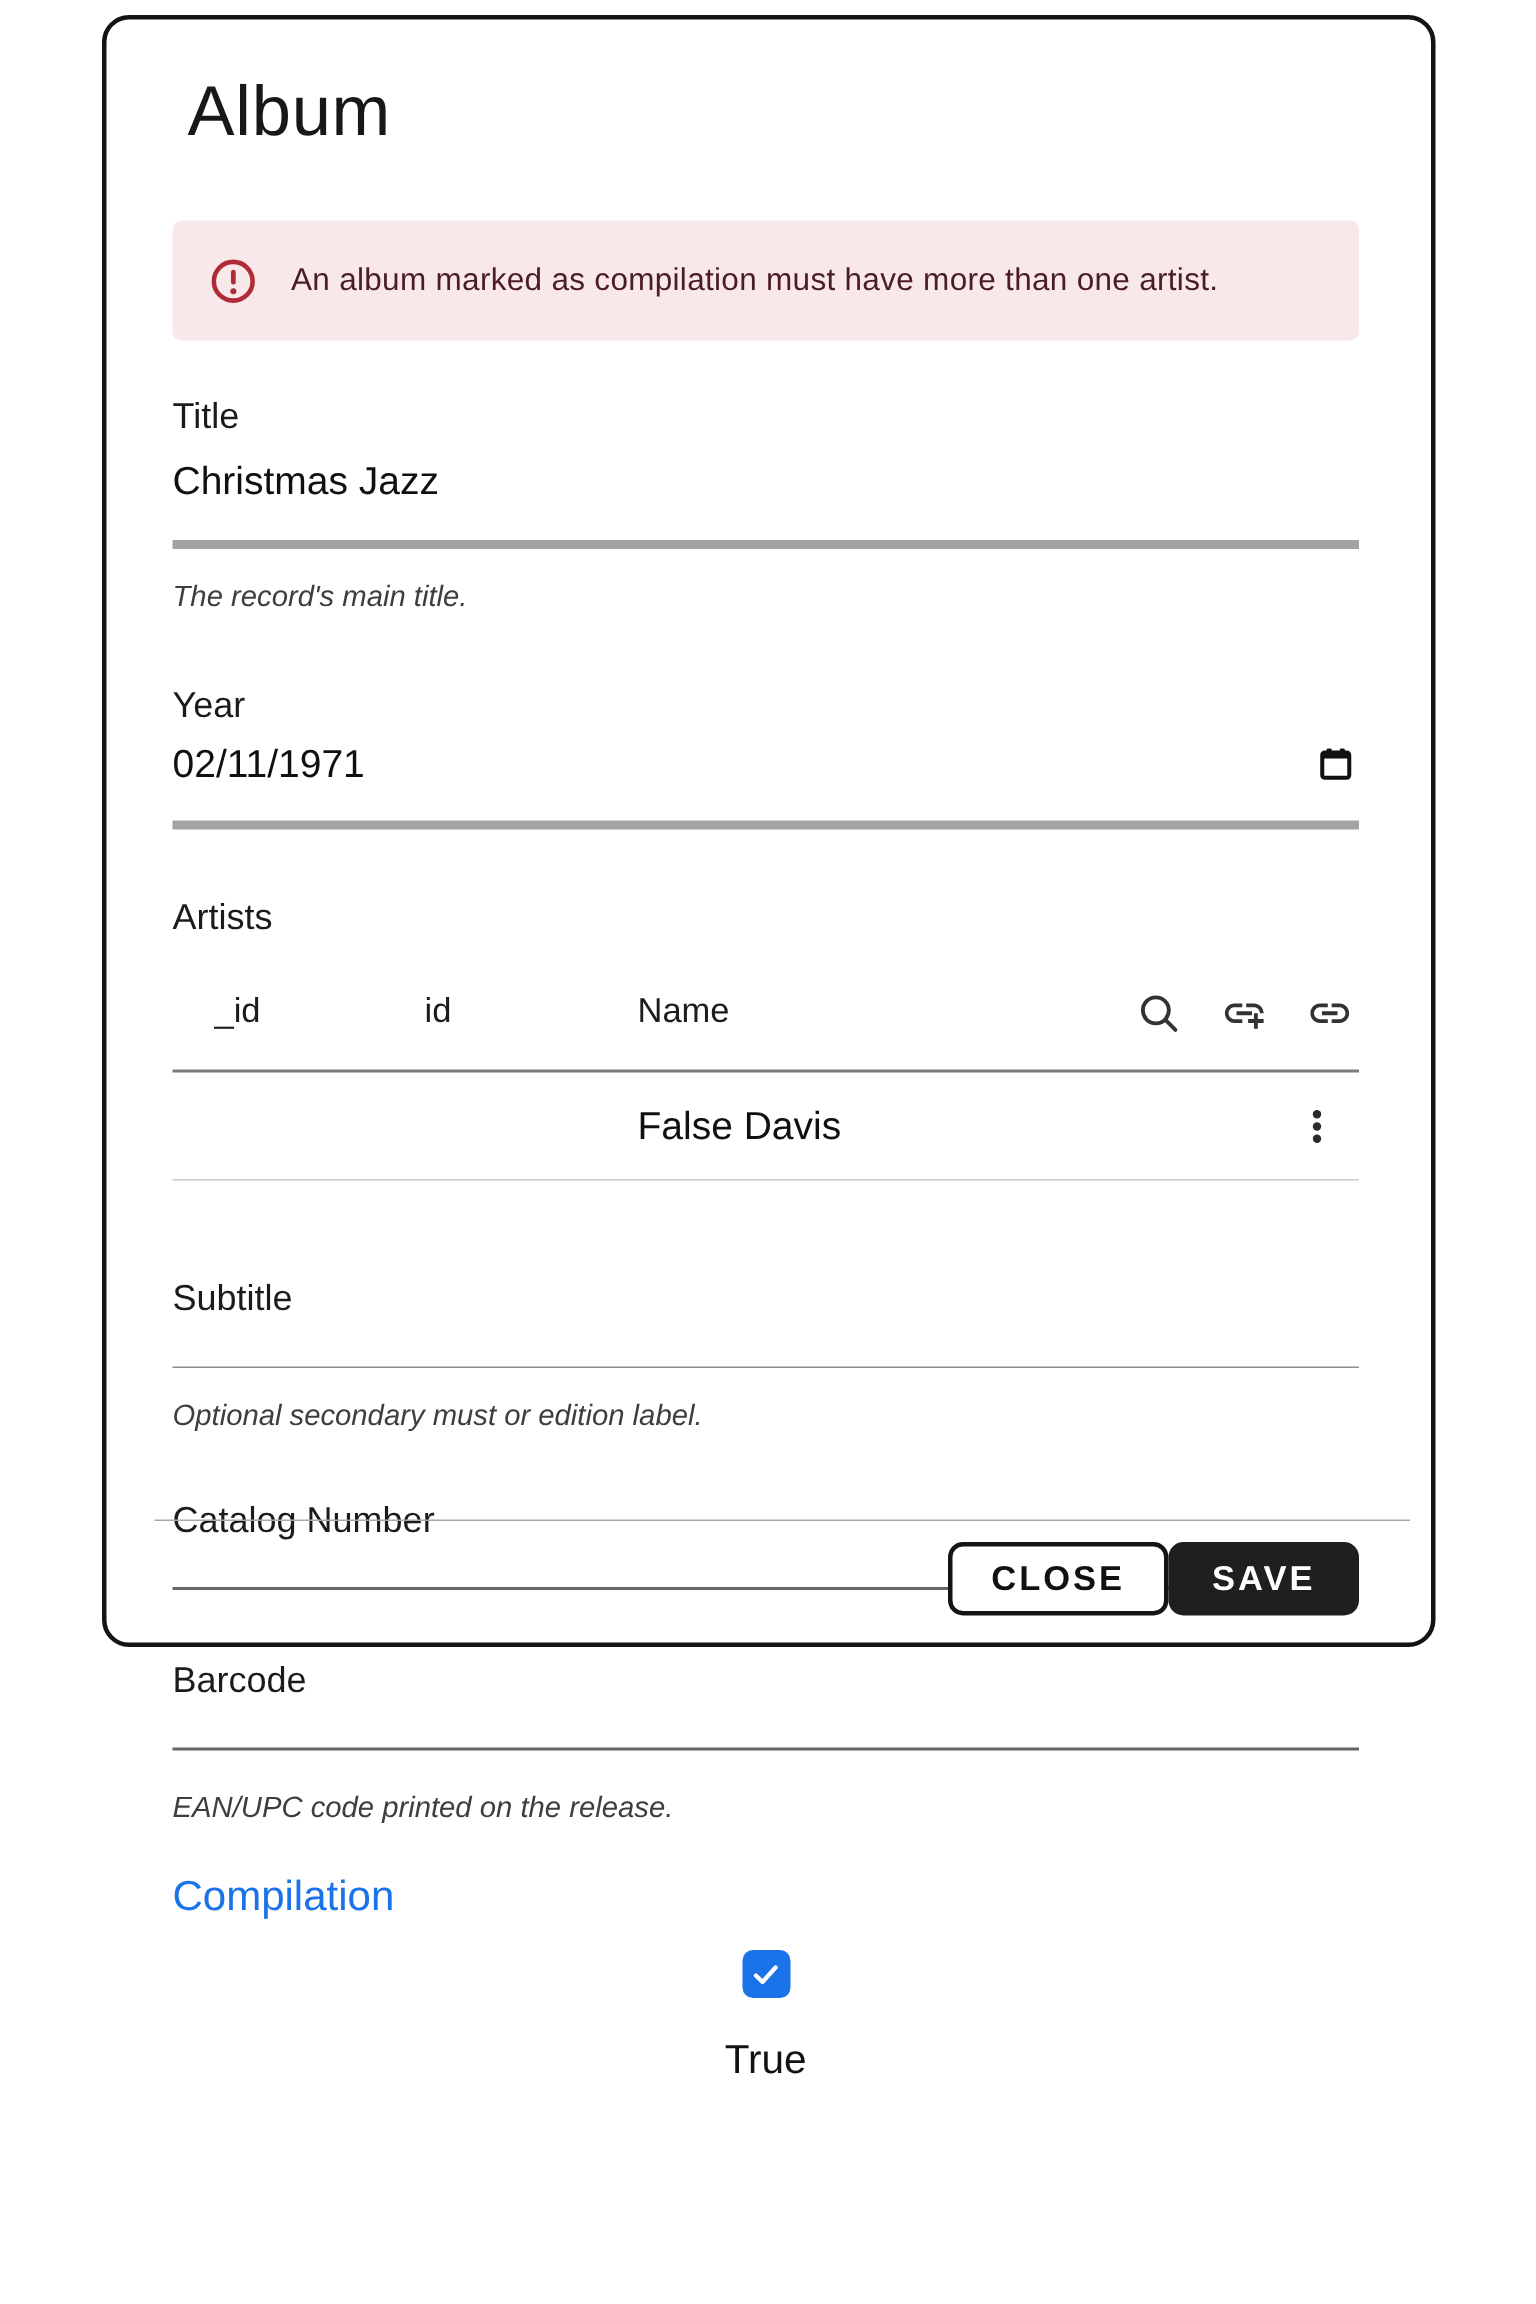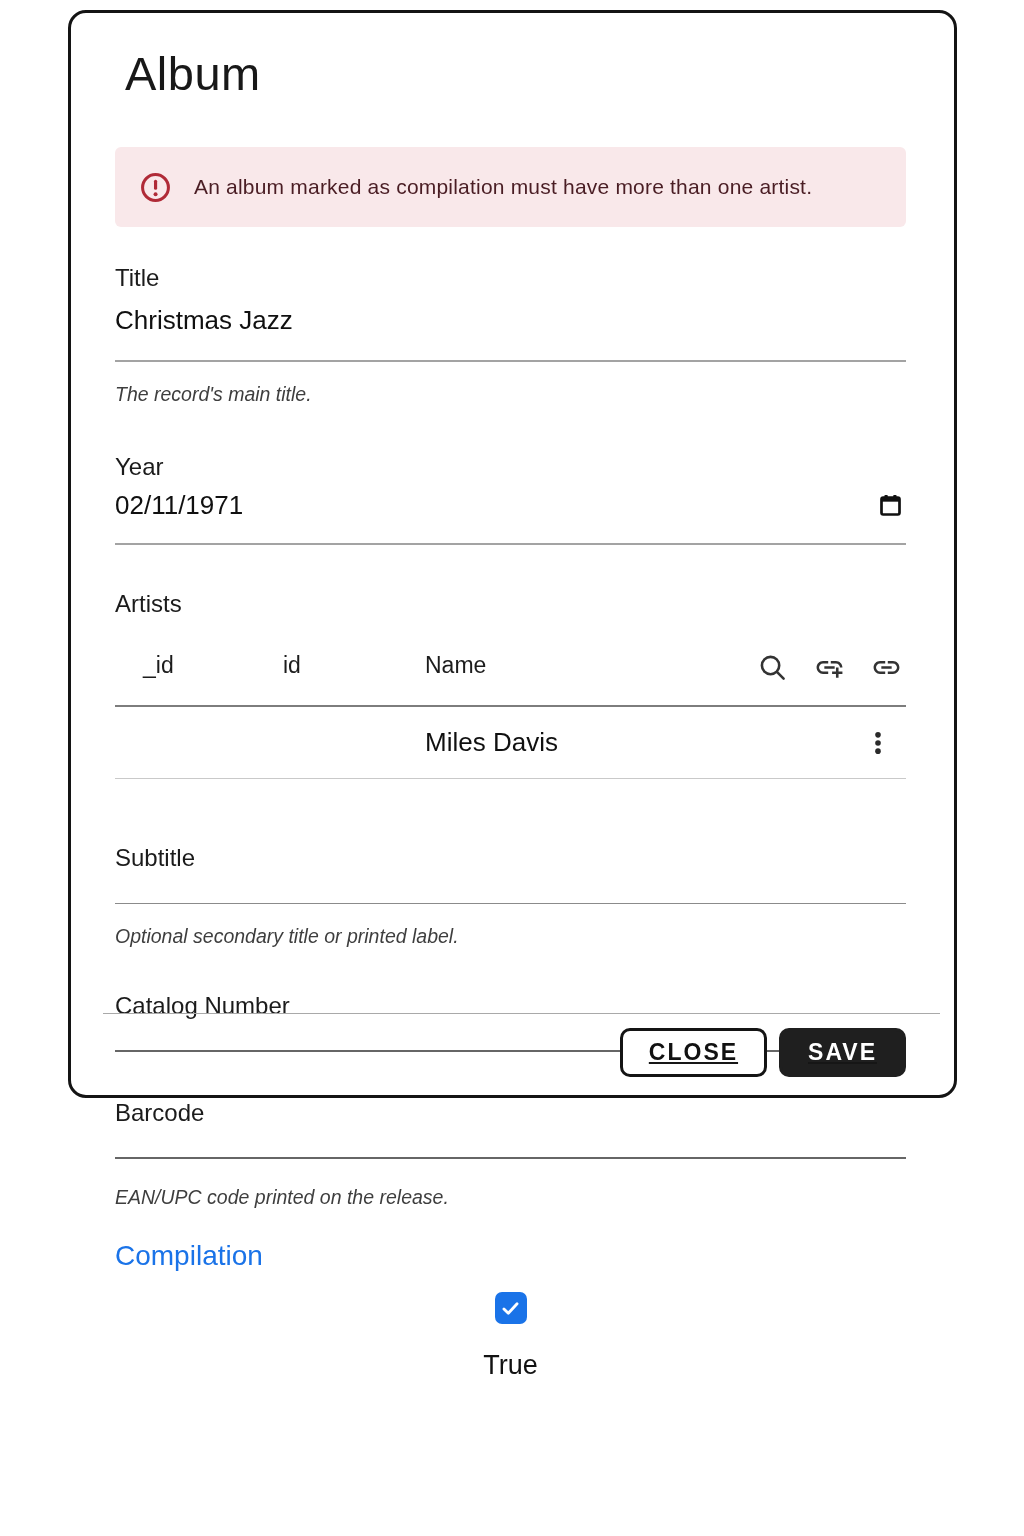--- a/index.html
+++ b/index.html
@@ -24,21 +24,21 @@
   }
   .alert .err-ic { color:#b02a37; flex:0 0 auto; display:flex; }
   .alert-msg { font-size:21px; letter-spacing:0.2px; }
 
   .field { margin-top:46px; }
   .field.first { margin-top:36px; }
   .f-label { font-size:24px; line-height:29px; color:#1b1b1b; }
   .f-value {
     display:flex; align-items:center; justify-content:space-between;
     font-size:26px; line-height:32px; color:#101010;
-    padding:12px 2px 24px 0; border-bottom:2px solid #a3a3a3;
+    padding:12px 2px 24px 0; border-bottom:6px solid #a3a3a3;
     min-height:32px; cursor:text;
   }
   .f-value.date { padding:8px 2px 22px 0; }
   .f-value.empty { padding:8px 2px 6px 0; border-bottom-width:1.5px; border-bottom-color:#8b8b8b; }
   .f-value.empty2 { padding:8px 2px 10px 0; border-bottom-width:2px; border-bottom-color:#666; }
   .f-help { font-style:italic; font-size:19.5px; line-height:24px; color:#3e3e3e; margin-top:20px; }
   .f-help.mt26 { margin-top:26px; }
 
   
   .artists { margin-top:44px; }
@@ -68,21 +68,21 @@
     display:flex; align-items:center; justify-content:center; cursor:pointer;
   }
   .comp-true { font-size:27px; color:#121212; }
   .comp-help { font-style:italic; font-size:20px; color:#3e3e3e; margin-top:36px; }
 
   
   .footer { position:absolute; left:30px; right:14px; bottom:0; }
   .footer-divider { border-top:1.5px solid #a9a9a9; margin:0 0 0 2px; }
   .footer-btns {
     display:flex; justify-content:flex-end; align-items:center;
-    gap:12px; padding:14px 34px 18px 0;text-decoration:underline;
+    gap:0; padding:14px 34px 18px 0;
   }
   .btn {
     font-family:"Liberation Sans", sans-serif;
     font-size:23px; font-weight:bold; letter-spacing:2px;
     border-radius:10px; padding:8px 26px; cursor:pointer;
   }
   .btn-close { background:#fff; color:#111; border:3px solid #141414; }
   .btn-save { background:#1f1f1f; color:#fff; border:3px solid #1f1f1f; }
   svg { display:block; }
 </style>
@@ -146,37 +146,37 @@
           </svg>
         </span>
         <span class="ibtn">
           <svg width="31" height="31" viewBox="0 0 24 24" fill="currentColor">
             <path d="M3.9 12c0-1.71 1.39-3.1 3.1-3.1h4V7H7c-2.76 0-5 2.24-5 5s2.24 5 5 5h4v-1.9H7c-1.71 0-3.1-1.39-3.1-3.1zM8 13h8v-2H8v2zm9-6h-4v1.9h4c1.71 0 3.1 1.39 3.1 3.1s-1.39 3.1-3.1 3.1h-4V17h4c2.76 0 5-2.24 5-5s-2.24-5-5-5z"></path>
           </svg>
         </span>
       </span>
     </div>
     <div class="tbl-row">
-      <span class="row-name">Miles Davis</span>
+      <span class="row-name">False Davis</span>
       <span class="kebab">
         <svg width="28" height="28" viewBox="0 0 24 24" fill="currentColor">
           <circle cx="12" cy="5" r="2.4"></circle>
             <circle cx="12" cy="12" r="2.4"></circle>
             <circle cx="12" cy="19" r="2.4"></circle>
         </svg>
       </span>
     </div>
   </div>
 
   <div class="field" style="margin-top:64px;">
     <div class="f-label">Subtitle</div>
     <div class="f-value empty">
       <span></span>
     </div>
-    <div class="f-help">Optional secondary title or printed label.</div>
+    <div class="f-help">Optional secondary must or edition label.</div>
   </div>
 
   <div class="field" style="margin-top:43px;">
     <div class="f-label">Catalog Number</div>
     <div class="f-value empty2" style="padding-bottom:14px;">
       <span></span>
     </div>
   </div>
 
   <div class="field">

